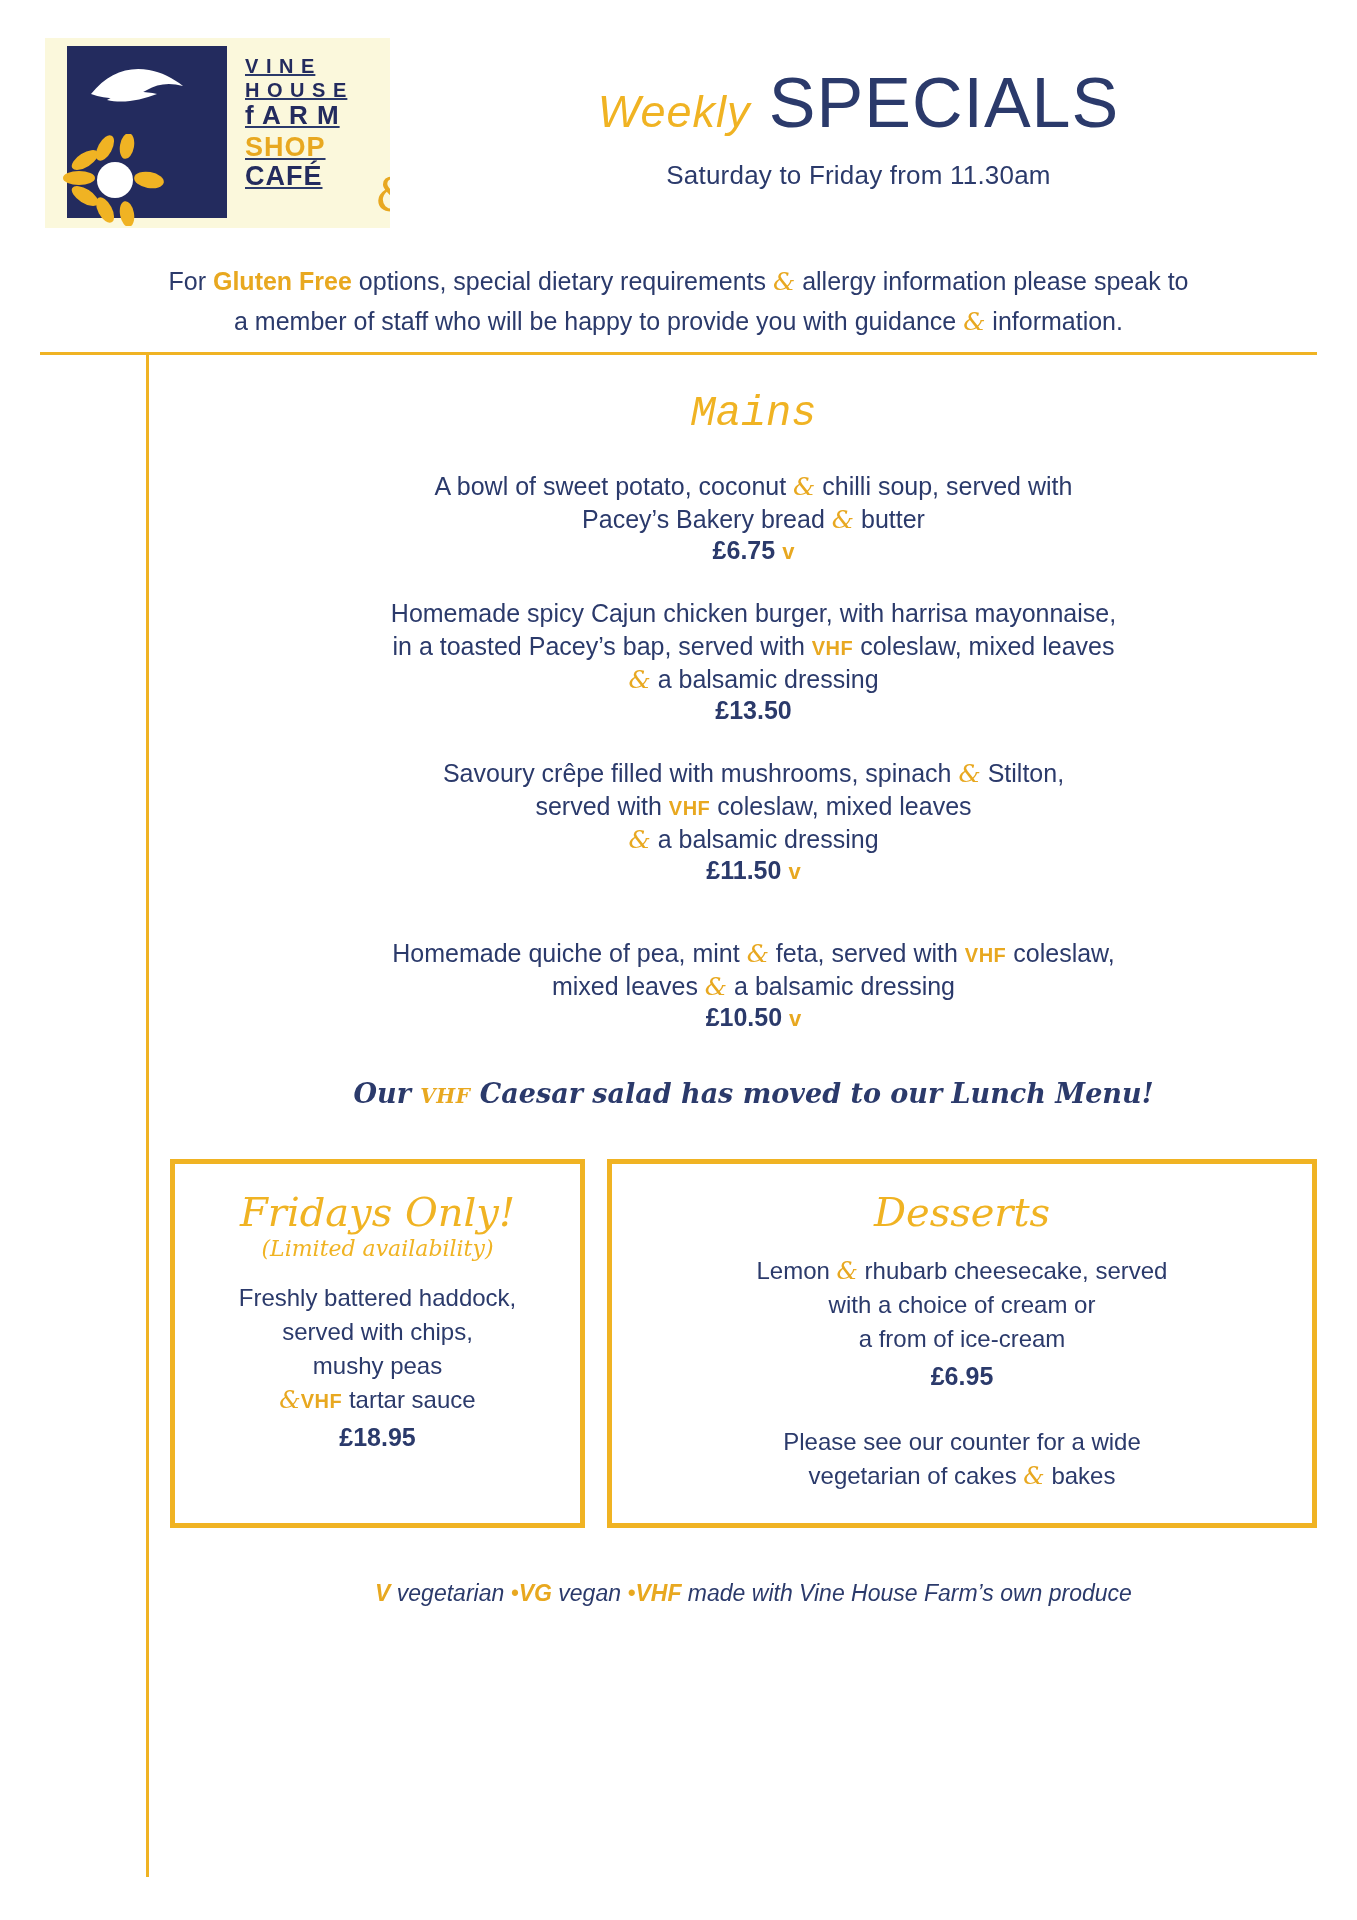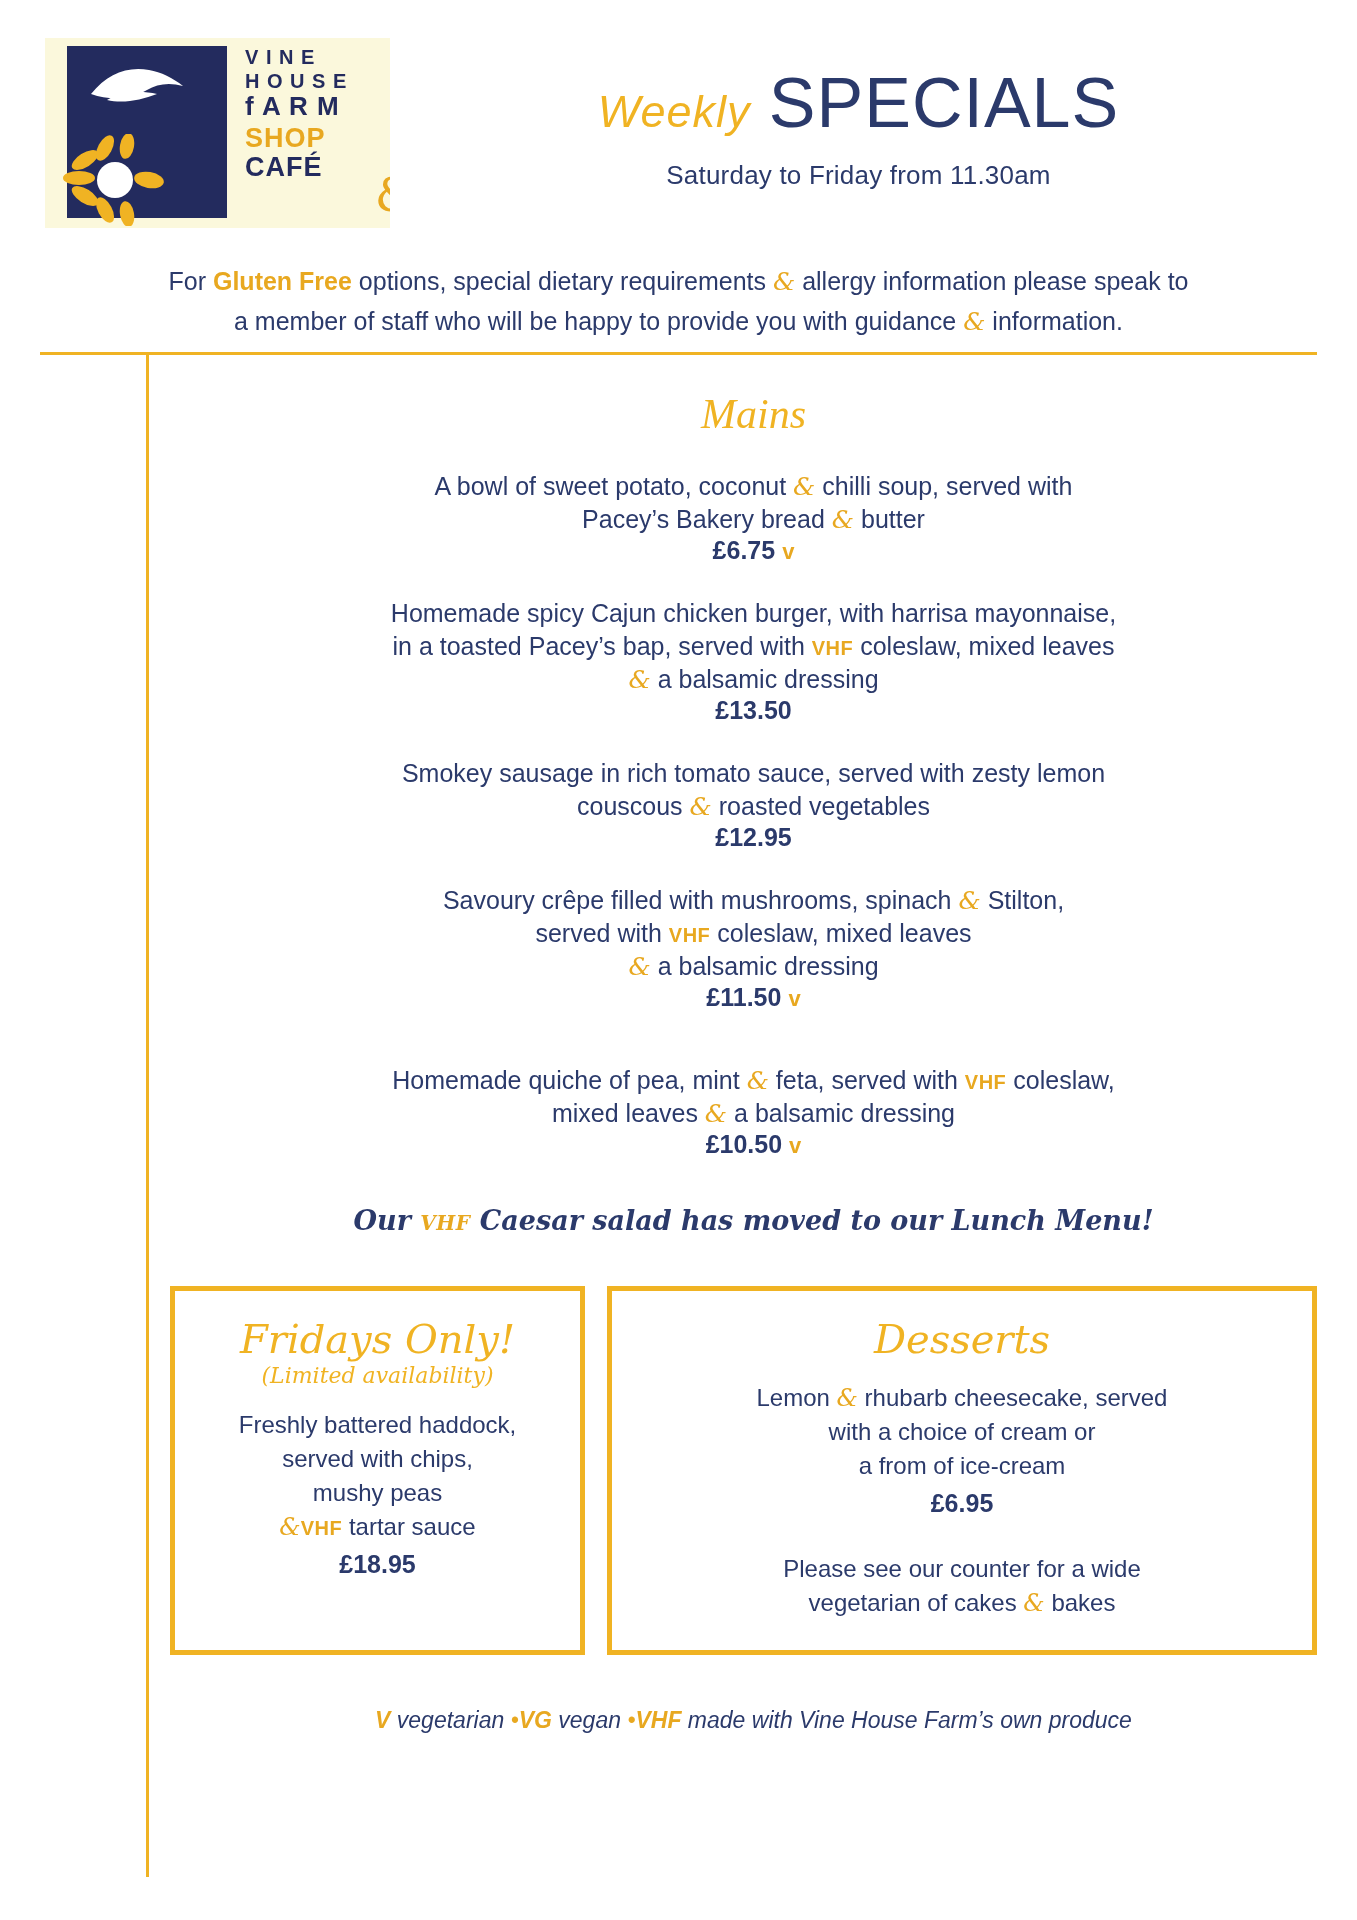--- a/index.html
+++ b/index.html
@@ -55,23 +55,24 @@
   .logo-sun {
     position: absolute;
     left: 18px;
     top: 96px;
     width: 120px;
     height: 92px;
   }
   .logo-words {
     position: absolute;
     left: 200px;
-    top: 9px;
+    top: 18px;
     width: 135px;
     line-height: 1.0;
+    text-decoration: underline;
   }
   .logo-words div {
     font-weight: bold;
     letter-spacing: 1px;
   }
   .lw1 { font-size: 20px; color: #232b5e; letter-spacing: 7px; }
   .lw2 { font-size: 20px; color: #232b5e; letter-spacing: 5px; margin-top: 4px;}
   .lw3 { font-size: 26px; color: #232b5e; letter-spacing: 4px; margin-top: 2px;}
   .lw4 { font-size: 27px; color: #e8a820; letter-spacing: 4px; margin-top: 6px;}
   .lw5 { font-size: 27px; color: #232b5e; letter-spacing: 3px; margin-top: 2px;}
@@ -145,21 +146,21 @@
     background: #f0b323;
   }
 
   
   .content {
     position: relative;
     padding-top: 30px;
   }
   .section-title {
     text-align: center;
-    font-family: Liberation Serif, serif;
+    font-family: Liberation Mono, monospace;
     font-style: italic;
     color: #f0b323;
     font-size: 42px;
     margin-left: 150px;
     margin-top: 18px;
   }
   .mains {
     margin-left: 150px;
     padding: 0 60px;
   }
@@ -337,29 +338,20 @@
         <div class="desc">
           <span>Homemade spicy Cajun chicken burger, with harrisa mayonnaise,</span><br>
           <span>in a toasted Pacey’s bap, served with </span><span class="vhf">VHF</span><span> coleslaw, mixed leaves</span><br>
           <span class="amp-i">&amp;</span><span> a balsamic dressing</span>
         </div>
         <div class="price">
           <span>£13.50</span>
         </div>
       </div>
 
-      <div class="item">
-        <div class="desc">
-          <span>Smokey sausage in rich tomato sauce, served with zesty lemon</span><br>
-          <span>couscous </span><span class="amp-i">&amp;</span><span> roasted vegetables</span>
-        </div>
-        <div class="price">
-          <span>£12.95</span>
-        </div>
-      </div>
 
       <div class="item">
         <div class="desc">
           <span>Savoury crêpe filled with mushrooms, spinach </span><span class="amp-i">&amp;</span><span> Stilton,</span><br>
           <span>served with </span><span class="vhf">VHF</span><span> coleslaw, mixed leaves</span><br>
           <span class="amp-i">&amp;</span><span> a balsamic dressing</span>
         </div>
         <div class="price">
           <span>£11.50</span>
           <span class="vtag">v</span>

